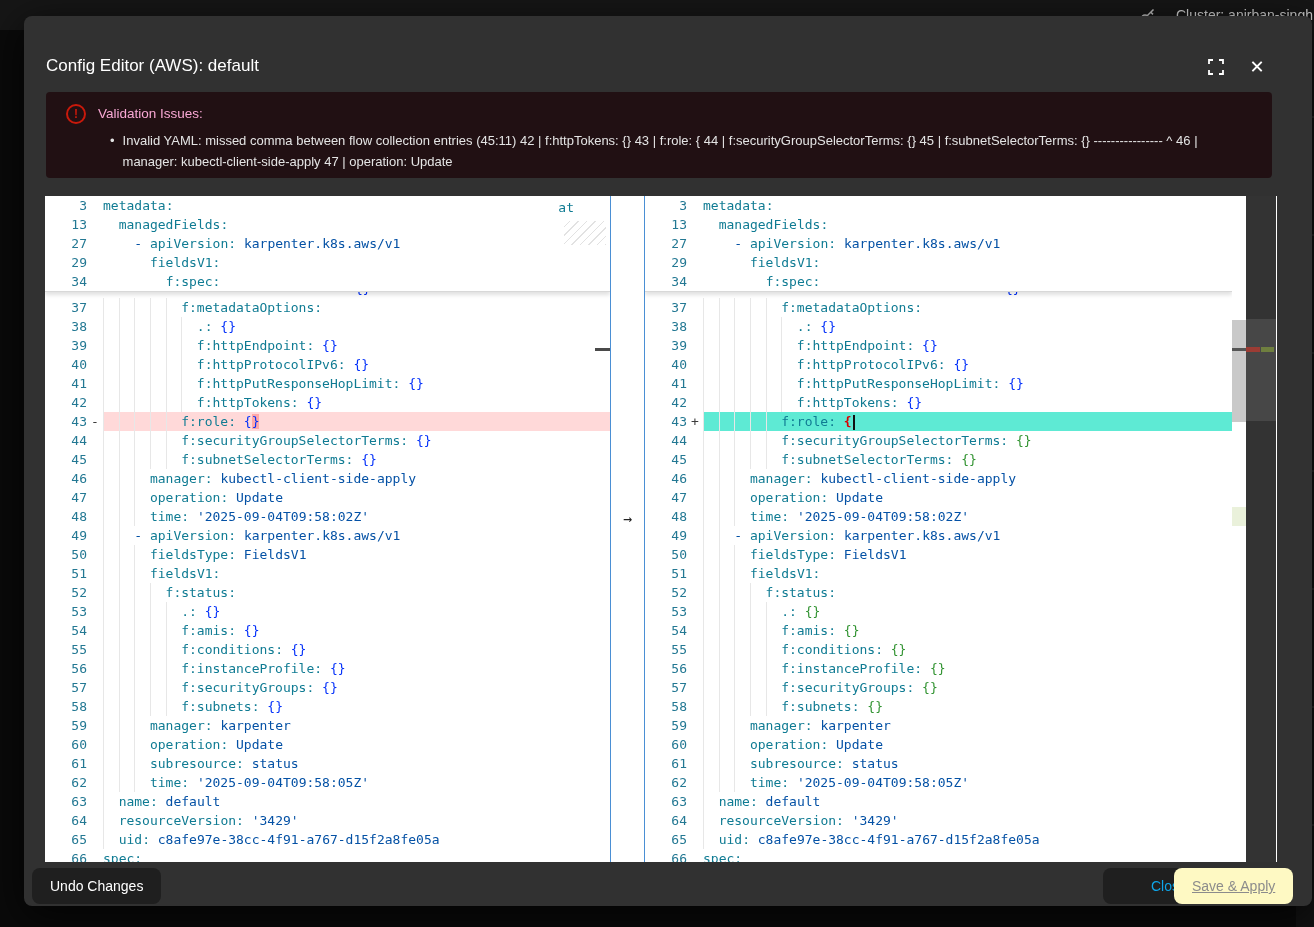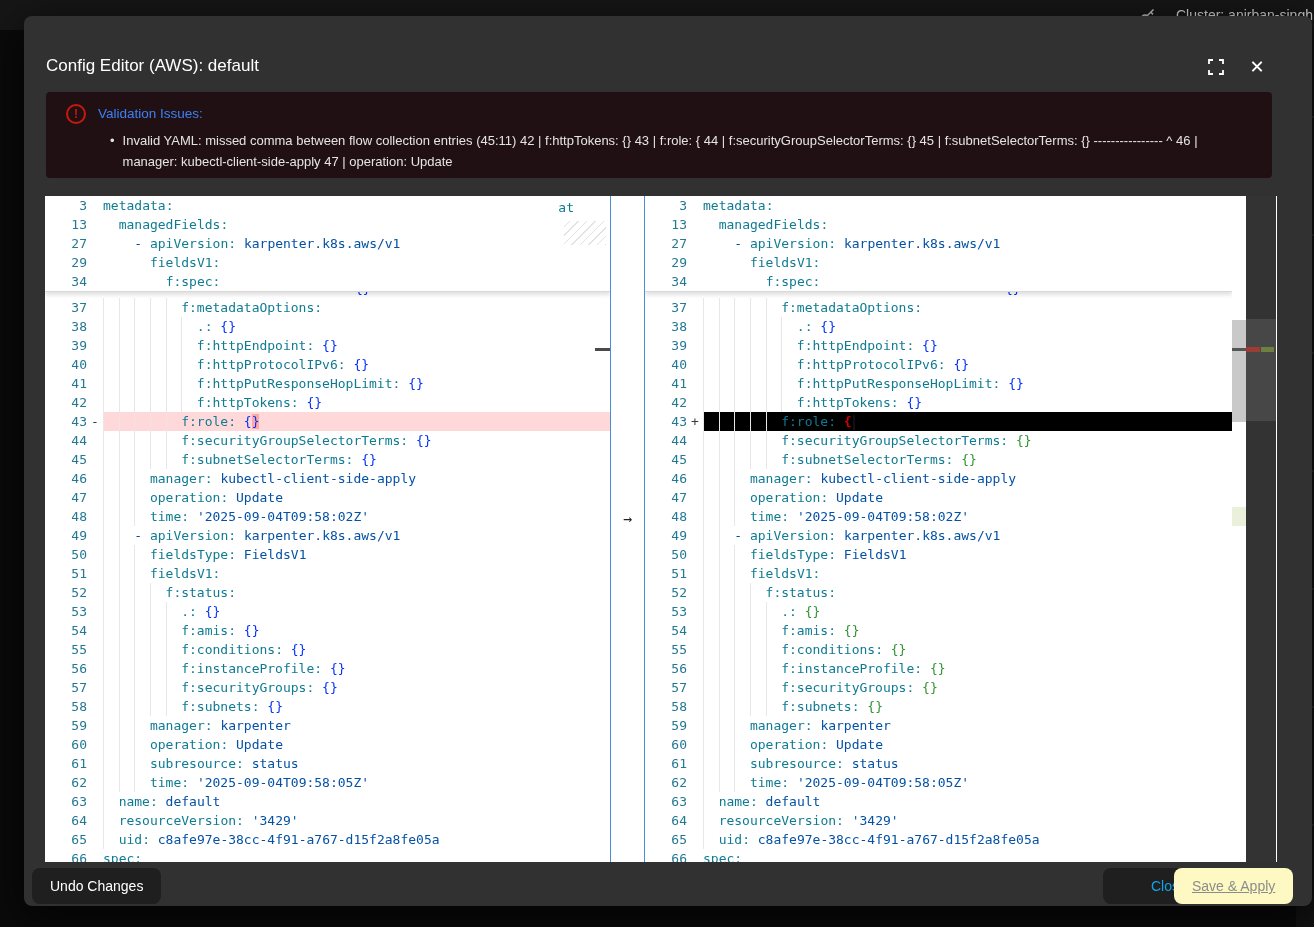--- a/index.html
+++ b/index.html
@@ -31,42 +31,42 @@
   .modal-title { position:absolute; left:22px; top:40px; color:#ffffff; font-size:17px; font-weight:500; }
   .win-btn { position:absolute; top:40px; width:22px; height:22px; cursor:pointer; display:flex;
              align-items:center; justify-content:center; }
   .expand-btn { left:1181px; }
   .close-btn  { left:1222px; color:#ffffff; font-size:18px; line-height:18px; }
 
   
   .banner { position:absolute; left:22px; top:76px; width:1226px; height:86px; background:#211013; border-radius:4px; }
   .alert-icon { position:absolute; left:20px; top:12px; width:20px; height:20px; border:2px solid #c9190b;
                 border-radius:50%; color:#c9190b; font-weight:bold; font-size:12px; text-align:center; line-height:16px; }
-  .banner-title { position:absolute; left:52px; top:14px; color:#3b82f6; font-size:13.5px; }
+  .banner-title { position:absolute; left:52px; top:14px; color:#f9a8d4; font-size:13.5px; }
   .banner-msg { position:absolute; left:64px; top:38px; width:1146px; color:#e4e4e4; font-size:13px;
                 line-height:21px; display:flex; gap:8px; }
   .banner-msg::before { content:"•"; color:#e4e4e4; }
 
   
   .editor { position:absolute; left:21px; top:180px; width:1232px; height:666px; display:flex; background:#ffffff;
             font-family:"DejaVu Sans Mono", monospace; font-size:13px; line-height:19px; }
   .pane { position:relative; height:666px; overflow:hidden; background:#ffffff; }
   .pane-left { width:565px; }
   .pane-right { width:587px; }
   .sticky { position:relative; z-index:2; background:#fff; border-bottom:1px solid #d8d8d8;
             box-shadow:0 3px 4px rgba(0,0,0,.12); }
   .clip-row { height:6px; overflow:hidden; position:relative; }
   .clip-row span { position:absolute; top:-13px; color:#0431fa; }
   .row { display:flex; height:19px; white-space:pre; }
   .ln { width:42px; text-align:right; color:#237893; flex:none; user-select:none; }
   .mk { width:16px; text-align:center; color:#3c3c3c; flex:none; }
   .code { flex:1; white-space:pre; }
   .guide { display:inline-block; width:2ch; height:19px; border-left:1px solid #e7e7e7; vertical-align:top; }
   .row.del .code { background:#ffd9d9; }
-  .row.ins .code { background:#000000; }
+  .row.ins .code { background:#5eead4; }
   .tk-k,.tk-p { color:#0f7b93; }
   .tk-v,.tk-s,.tk-d { color:#0451a5; }
   .tk-b1 { color:#0431fa; }
   .tk-b2 { color:#319331; }
   .tk-be { color:#d60000; font-weight:bold; }
   .tk-delch { color:#0431fa; background:#ffa8a8; }
   .cursor { display:inline-block; width:2px; height:15px; background:#111; vertical-align:middle; margin-left:1px; }
 
   .artifact-at { position:absolute; top:2px; right:36px; color:#0f7b93; z-index:3;margin-left:47px; }
   .hatch { position:absolute; top:25px; right:4px; width:42px; height:24px; z-index:3;

